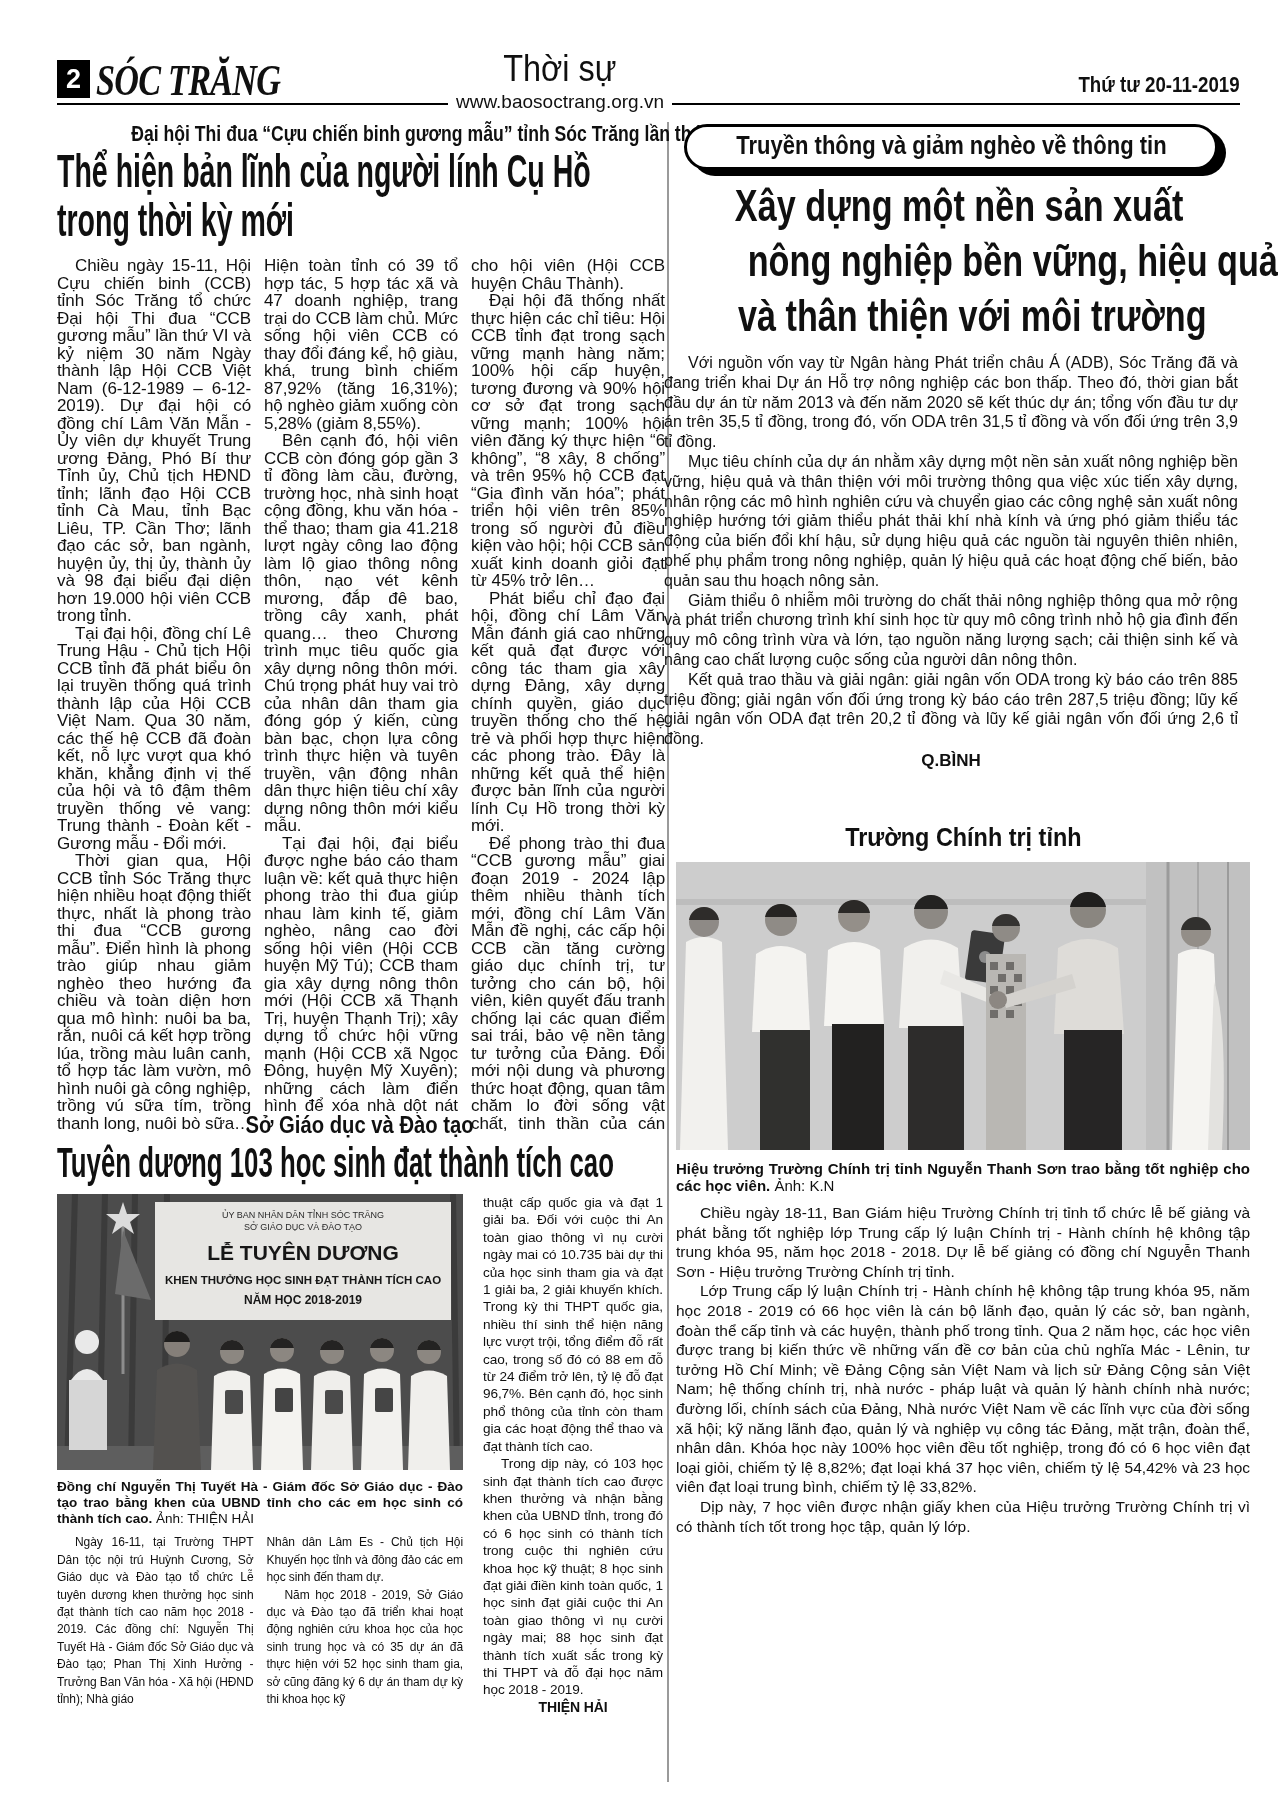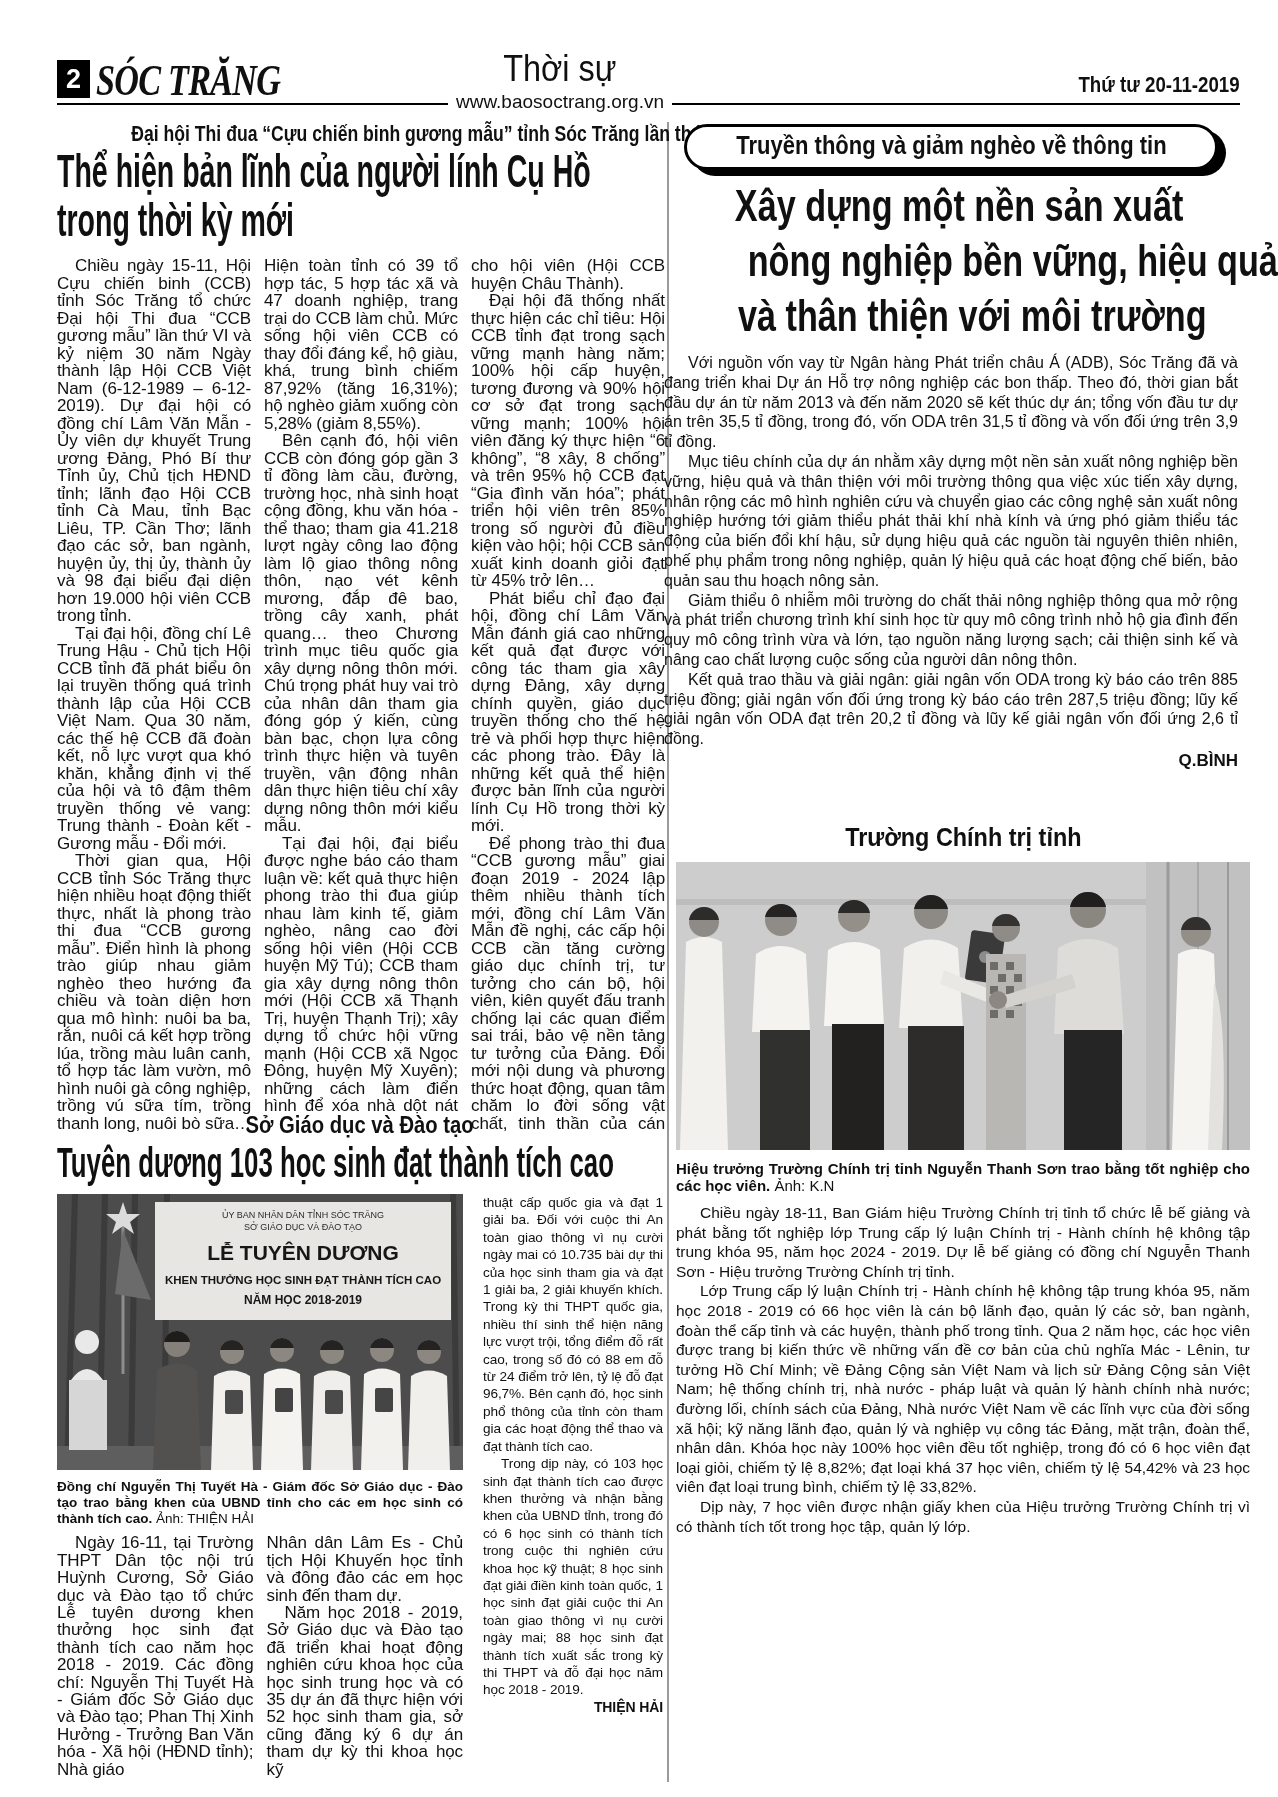--- a/index.html
+++ b/index.html
@@ -18,21 +18,21 @@
   #website{position:absolute;left:448px;top:91px;width:224px;text-align:center;background:#fff;
          font-size:19px;z-index:3;}
   #pdate{position:absolute;right:38px;top:72px;font-weight:bold;font-size:22px;white-space:nowrap;
          transform:scaleX(.85);transform-origin:right;}
   .vrule{position:absolute;left:667px;top:122px;width:1.6px;height:1660px;background:#9a9a9a;}
 
   
   .kicker{font-weight:bold;text-align:center;white-space:nowrap;}
   .kicker span{display:inline-block;white-space:nowrap;}
   .hl-line{font-weight:bold;white-space:nowrap;}
-  .byline{font-weight:bold;text-align:right;text-indent:0 !important;}
+  .byline{font-weight:bold;text-align:center;text-indent:0 !important;}
   .cap-bold{font-weight:bold;}
   .jtext p{margin:0;}
 
   
   #a1{position:absolute;left:57px;top:121px;width:608px;}
   #a1 .kicker{font-size:22px;}
   #a1 .kicker span{transform:scaleX(.8);}
   #a1 .hl-line{font-size:46px;line-height:49px;transform:scaleX(.62);transform-origin:left;}
   #a1 .body{margin-top:12px;height:882px;column-count:3;column-gap:13px;column-fill:auto;overflow:hidden;
             font-size:17px;line-height:17.5px;text-align:justify;letter-spacing:-.1px;}
@@ -65,21 +65,21 @@
   
   #a4{position:absolute;left:57px;top:1112px;width:606px;}
   #a4 .kicker{font-size:23px;}
   #a4 .kicker span{transform:scaleX(.88);}
   #a4 .hl-line{font-size:43px;line-height:47px;transform:scaleX(.60);transform-origin:left;}
   #a4 .row{display:flex;margin-top:8px;}
   #a4 .left{width:406px;}
   #a4 .photo{width:406px;height:276px;background:#555;}
   #a4 .caption{margin-top:5px;font-size:13.5px;line-height:15.8px;text-align:justify;}
   #a4 .cols{display:flex;gap:13px;margin-top:8px;}
-  #a4 .cols > div{flex:1;font-size:17px;line-height:17.4px;text-align:justify;letter-spacing:-.1px;}
+  #a4 .cols > div{flex:1;font-size:12px;line-height:17.4px;text-align:justify;letter-spacing:-.1px;}
   #a4 .cols p, #a4 .col3 p{text-indent:18px;}
   #a4 .col3{width:188px;margin-left:20px;font-size:13.6px;line-height:17.4px;text-align:justify;letter-spacing:-.1px;}
   #a4 .byline{font-size:14px;}
 
   svg text{font-family:"Liberation Sans","DejaVu Sans",sans-serif;}
 </style>
 </head>
 <body>
 
 <div id="page">
@@ -190,21 +190,21 @@
 
       <circle cx="520" cy="70" r="15" fill="#938e88"></circle>
         <path d="M520 55 a15 15 0 0 1 15 13 l-30 0 a15 15 0 0 1 15 -13z" fill="#31302e"></path>
       <path d="M502 92 q18 -10 36 0 l8 196 l-50 0 z" fill="#f5f4f1"></path>
       <path d="M538 120 q14 40 8 168 l-14 0 z" fill="#e3e2df"></path>
     </svg>
     <div class="caption">
       <span class="cap-bold">Hiệu trưởng Trường Chính trị tỉnh Nguyễn Thanh Sơn trao bằng tốt nghiệp cho các học viên.</span><span> Ảnh: K.N</span>
     </div>
     <div class="body jtext">
-      <p>Chiều ngày 18-11, Ban Giám hiệu Trường Chính trị tỉnh tổ chức lễ bế giảng và phát bằng tốt nghiệp lớp Trung cấp lý luận Chính trị - Hành chính hệ không tập trung khóa 95, năm học 2024 - 2019. Dự lễ bế giảng có đồng chí Nguyễn Thanh Sơn - Hiệu trưởng Trường Chính trị tỉnh.</p>
+      <p>Chiều ngày 18-11, Ban Giám hiệu Trường Chính trị tỉnh tổ chức lễ bế giảng và phát bằng tốt nghiệp lớp Trung cấp lý luận Chính trị - Hành chính hệ không tập trung khóa 95, năm học 2018 - 2018. Dự lễ bế giảng có đồng chí Nguyễn Thanh Sơn - Hiệu trưởng Trường Chính trị tỉnh.</p>
       <p>Lớp Trung cấp lý luận Chính trị - Hành chính hệ không tập trung khóa 95, năm học 2018 - 2019 có 66 học viên là cán bộ lãnh đạo, quản lý các sở, ban ngành, đoàn thể cấp tỉnh và các huyện, thành phố trong tỉnh. Qua 2 năm học, các học viên được trang bị kiến thức về những vấn đề cơ bản của chủ nghĩa Mác - Lênin, tư tưởng Hồ Chí Minh; về Đảng Cộng sản Việt Nam và lịch sử Đảng Cộng sản Việt Nam; hệ thống chính trị, nhà nước - pháp luật và quản lý hành chính nhà nước; đường lối, chính sách của Đảng, Nhà nước Việt Nam về các lĩnh vực của đời sống xã hội; kỹ năng lãnh đạo, quản lý và nghiệp vụ công tác Đảng, mặt trận, đoàn thể, nhân dân. Khóa học này 100% học viên đều tốt nghiệp, trong đó có 6 học viên đạt loại giỏi, chiếm tỷ lệ 8,82%; đạt loại khá 37 học viên, chiếm tỷ lệ 54,42% và 23 học viên đạt loại trung bình, chiếm tỷ lệ 33,82%.</p>
       <p>Dịp này, 7 học viên được nhận giấy khen của Hiệu trưởng Trường Chính trị vì có thành tích tốt trong học tập, quản lý lớp.</p>
     </div>
   </div>
 
   <div id="a4">
     <div class="kicker"><span>Sở Giáo dục và Đào tạo</span></div>
     <div class="hl-line">Tuyên dương 103 học sinh đạt thành tích cao</div>
     <div class="row">
       <div class="left">

